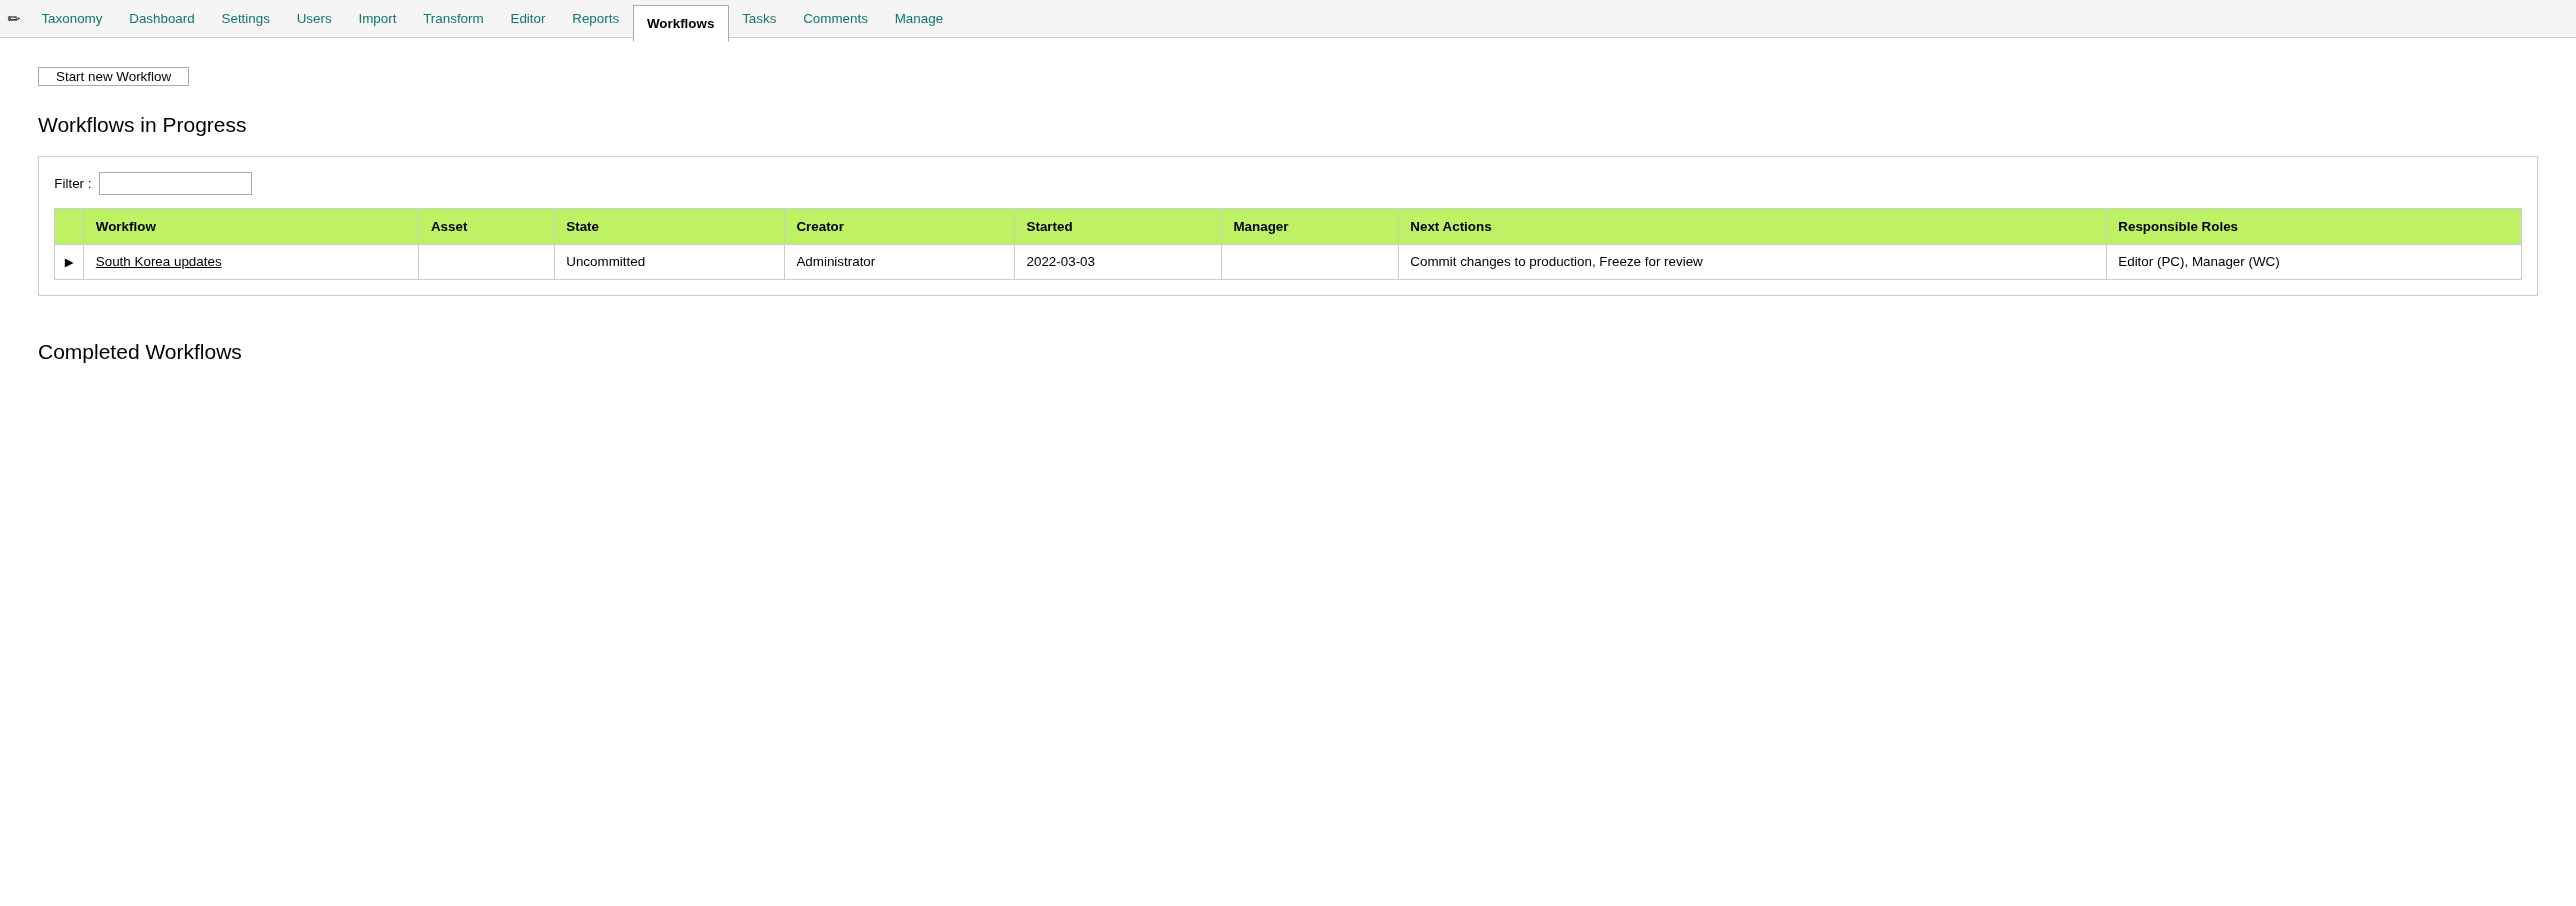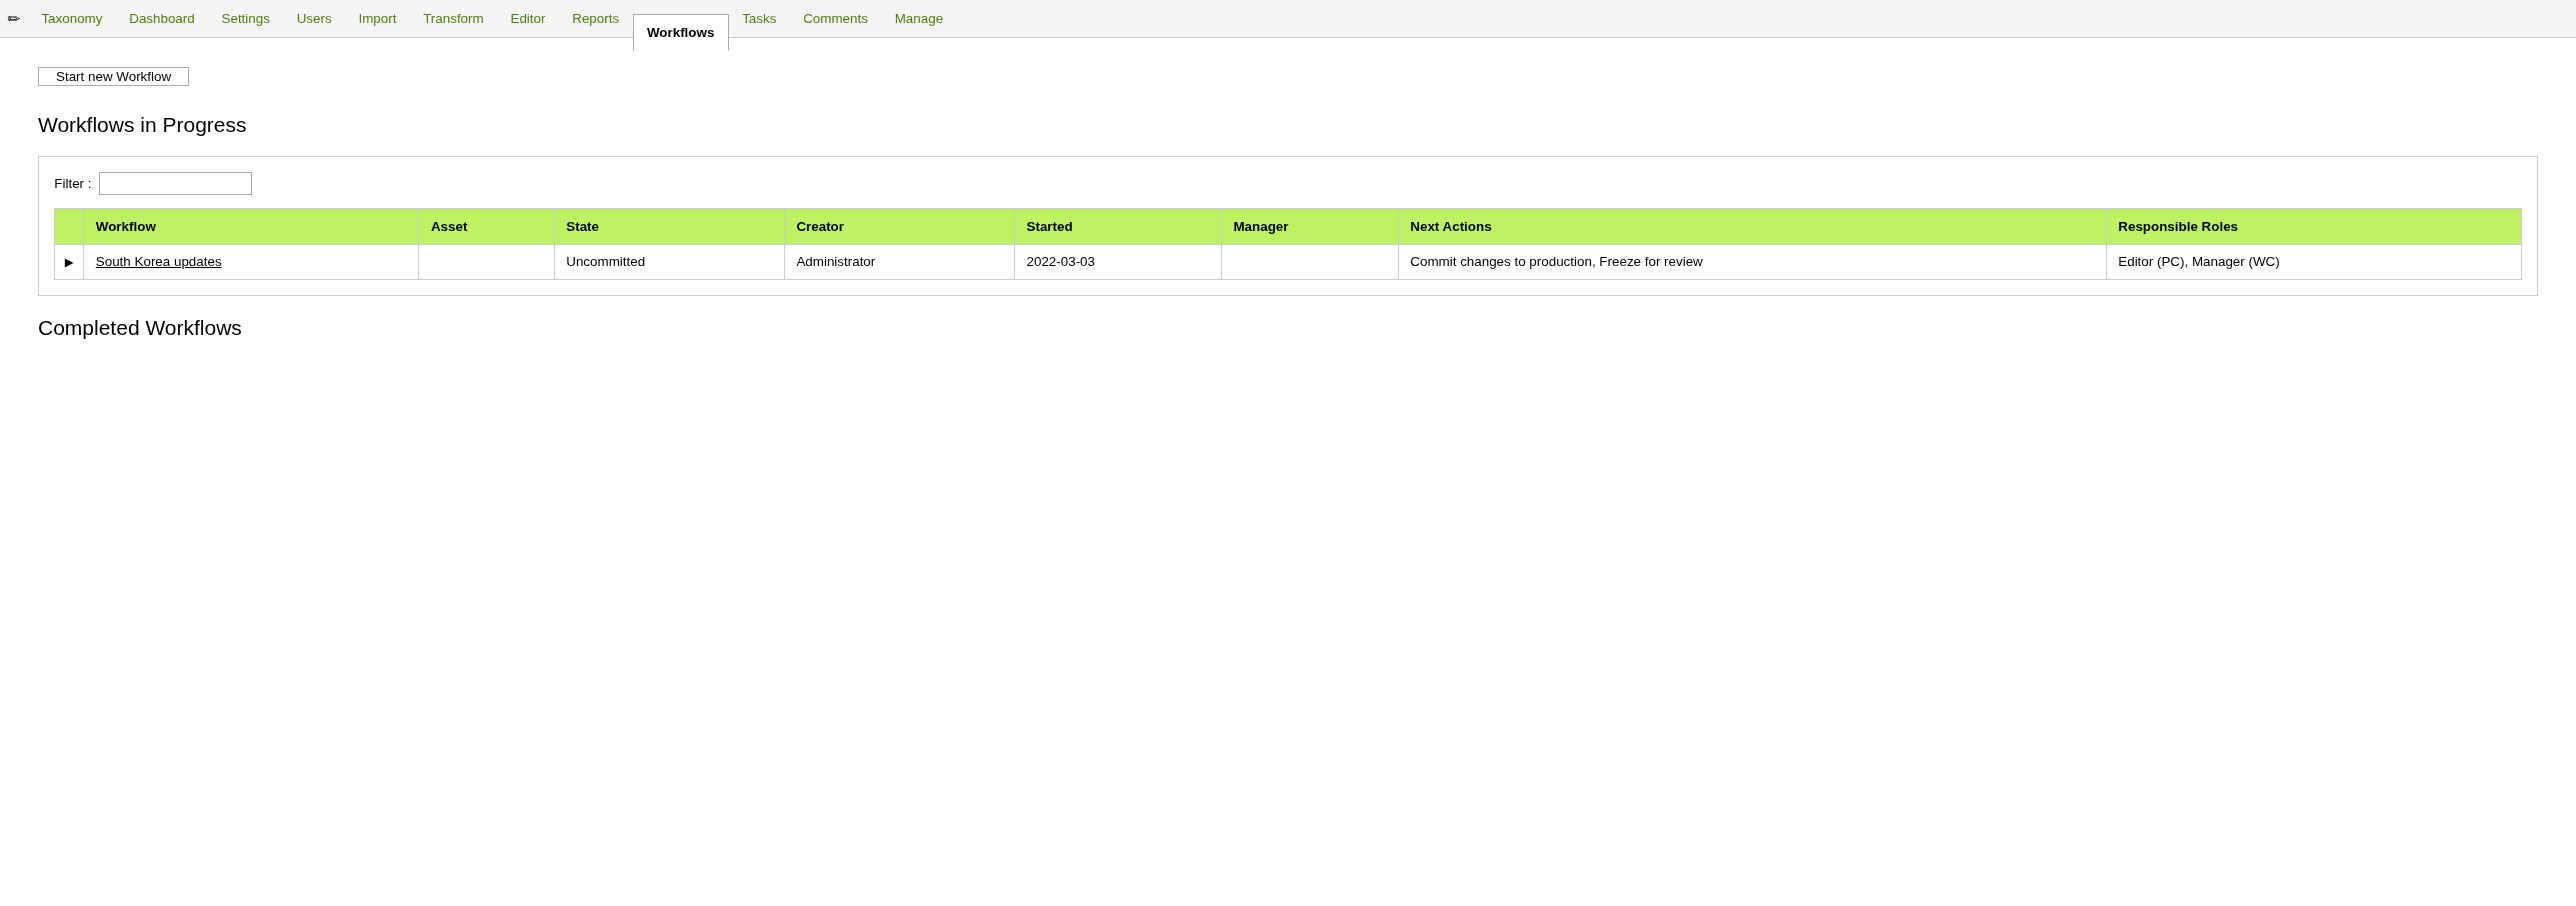--- a/index.html
+++ b/index.html
@@ -38,37 +38,37 @@
       list-style: none;
     }
 
     .nav-items li {
       display: flex;
       align-items: center;
     }
 
     .nav-items li a {
       text-decoration: none;
-      color: #4d7c0f;
+      color: #0f766e;
       padding: 0 13.4px;
       height: 100%;
       display: flex;
       align-items: center;
       font-size: 13.4px;
       white-space: nowrap;
     }
 
     .nav-items li.active a {
       border: 1px solid #aaa;
       border-bottom: 1px solid #fff;
       background: #fff;
       font-weight: bold;
       color: #000;
       position: relative;
-      top: 14px;
+      top: 5px;
     }
 
     
     .main-content {
       padding: 29px 38px;
     }
 
     .start-btn {
       display: inline-block;
       padding: 1px 17px;
@@ -82,21 +82,21 @@
     .section-title {
       font-size: 21px;
       font-weight: normal;
       margin-bottom: 19px;
     }
 
     
     .table-container {
       border: 1px solid #ccc;
       padding: 15.3px;
-      margin-bottom: 20px;
+      margin-bottom: 44px;
     }
 
     .filter-row {
       display: flex;
       align-items: center;
       margin-bottom: 13.4px;
       font-size: 13.4px;
     }
 
     .filter-label {

